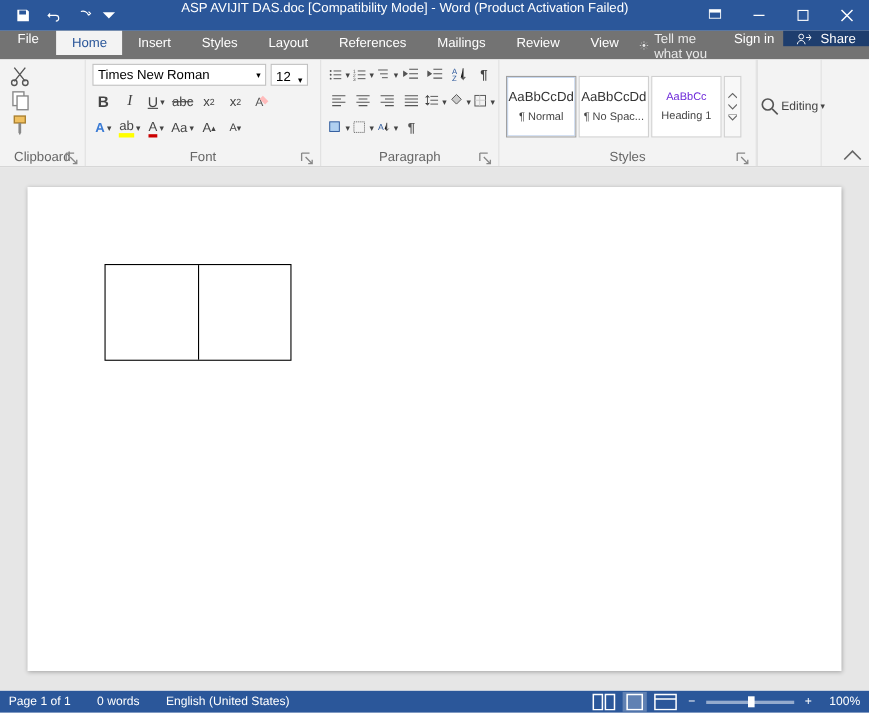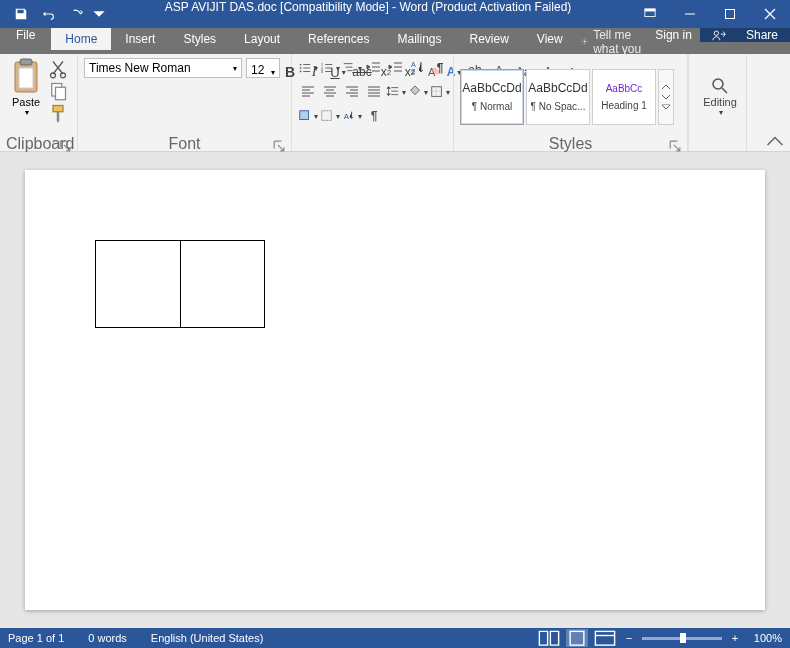--- a/index.html
+++ b/index.html
@@ -16,27 +16,27 @@
 .win-btn svg { width: 12px; height: 12px; }
 
 
 .tabstrip { background: #737373; height: 26px; display: flex; align-items: flex-start; color: #fff; }
 .tab { padding: 4px 14px; display: flex; align-items: center; font-size: 12px; cursor: pointer; }
 .tab.active { background: #f3f3f3; color: #2b579a; }
 .tab.file { padding: 0 16px; }
 .tellme { flex: 1; display: flex; align-items: center; opacity: 0.85; font-size: 12px; padding-left: 4px; overflow:hidden; }
 .tellme svg { width: 14px; height: 14px; margin-right: 4px; }
 .signin { padding: 0 8px; display: flex; align-items: center; font-size: 12px; cursor: pointer; }
-.share-btn { background: #1e3e6e; padding: 0 12px; display: flex; align-items: center; font-size: 12px; cursor: pointer; gap: 20px; }
+.share-btn { background: #1e3e6e; padding: 0 12px; display: flex; align-items: center; font-size: 12px; cursor: pointer; gap: 8px; }
 
 
 .ribbon { background: #f3f3f3; height: 98px; display: flex; border-bottom: 1px solid #d4d4d4; position: relative; }
 .group { border-right: 1px solid #e0e0e0; display: flex; flex-direction: column; padding: 4px 6px 0; }
 .group-body { flex: 1; display: flex; align-items: flex-start; }
-.group-label { text-align: center; font-size: 16px; color: #666; height: 16px; position: relative; }
+.group-label { text-align: center; font-size: 12px; color: #666; height: 16px; position: relative; }
 .launcher { position: absolute; right: 0; bottom: 1px; width: 12px; height: 12px; cursor: pointer; }
 
 
 .paste-big { width: 40px; display: flex; flex-direction: column; align-items: center; justify-content: center; cursor: pointer; }
 .paste-big .pic { width: 30px; height: 36px; margin-bottom: 2px; }
 .clip-side { display: flex; flex-direction: column; gap: 4px; margin-left: 2px; padding-top:2px;}
 .clip-small { width: 20px; height: 18px; display:flex; align-items:center; justify-content:center; cursor:pointer; }
 
 
 .font-top { display: flex; align-items: center; gap: 2px; }
@@ -53,21 +53,21 @@
 .styles-body { display: flex; align-items: center; }
 .style-card { border: 1px solid #d0d0d0; background: #fff; width: 64px; height: 56px; margin-right: 2px; display:flex; flex-direction:column; align-items:center; justify-content:center; cursor:pointer; }
 .style-card.selected { border: 1px solid #a0a0a0; box-shadow: inset 0 0 0 1px #c8d8ef; }
 .style-sample { font-size: 12px; color:#333; }
 .style-sample.h1 { color: #6d28d9; font-size: 10px; text-align: right; }
 .style-name { font-size: 10px; color:#444; margin-top:6px; }
 .styles-more { width: 16px; height: 56px; border: 1px solid #d0d0d0; display:flex; flex-direction:column; justify-content:center; align-items:center; cursor:pointer; background:#f8f8f8; gap:4px;}
 
 
 .editing-body { display:flex; align-items:center; justify-content:center; width:50px; }
-.editing-btn { display:flex; flex-direction:column; align-items:center; cursor:pointer; font-size:11px; color:#444; }
+.editing-btn { display:flex; flex-direction:row; align-items:center; cursor:pointer; font-size:11px; color:#444; }
 
 .collapse-btn { position:absolute; right:6px; bottom:2px; width:18px; height:14px; cursor:pointer; display:flex; align-items:center; justify-content:center; }
 
 
 .doc-area { background:#e6e6e6; height: 476px; display:flex; justify-content:center; overflow:auto; padding:18px 0; }
 .page { background:#fff; width: 740px; height: 440px; box-shadow: 0 1px 4px rgba(0,0,0,0.3); position:relative; }
 .table-shape { position:absolute; left:70px; top:70px; width:170px; height:88px; border:1px solid #000; display:flex; }
 .table-shape div { flex:1; border-right:1px solid #000; }
 .table-shape div:last-child { border-right:none; }
 
@@ -160,28 +160,20 @@
         <path fill="none" stroke="#fff" d="M1 14c0-2 2-4 4-4s4 2 4 4M10 7h5M13 4l2 3-2 3"></path>
       </svg>
     <span>Share</span>
   </div>
 </div>
 
 <div class="ribbon">
 
   <div class="group" style="width:78px;">
     <div class="group-body">
-      <div class="paste-big drop-arrow">
-        <svg class="pic" viewBox="0 0 30 36">
-            <rect x="4" y="4" width="22" height="30" rx="2" fill="#d9b38c" stroke="#aa8050"></rect>
-            <rect x="9" y="1" width="12" height="6" rx="2" fill="#999" stroke="#666"></rect>
-            <rect x="8" y="10" width="14" height="20" fill="#fff" stroke="#ccc"></rect>
-          </svg>
-        <span style="font-size:11px;">Paste</span>
-      </div>
       <div class="clip-side">
         <div class="clip-small">
             <svg viewBox="0 0 16 16">
               <path stroke="#555" fill="none" d="M4 2l8 10M12 2L4 12"></path>
               <circle cx="4" cy="13" r="2" fill="none" stroke="#555"></circle>
               <circle cx="12" cy="13" r="2" fill="none" stroke="#555"></circle>
             </svg>
           </div>
         <div class="clip-small">
             <svg viewBox="0 0 16 16">
@@ -198,21 +190,21 @@
       </div>
     </div>
     <div class="group-label"><span>Clipboard</span>
       <span class="launcher"><svg viewBox="0 0 10 10">
             <path stroke="#888" fill="none" d="M1 1h6M1 1v6M4 4l5 5M9 6v3H6"></path>
           </svg></span>
     </div>
   </div>
 
   <div class="group" style="width:214px;">
-    <div class="group-body" style="flex-direction:row;">
+    <div class="group-body" style="flex-direction:column;">
       <div class="font-top">
         <div class="font-combo">
             <span>Times New Roman</span>
             <span style="margin-left:auto;font-size:8px;">▾</span>
           </div>
         <div class="font-size">
             <span>12</span>
             <span style="margin-left:auto;font-size:8px;">▾</span>
           </div>
       </div>
@@ -356,20 +348,25 @@
             </svg>
           </div>
         <div class="rb drop-arrow">
             <svg viewBox="0 0 16 16">
               <text x="2" y="11" font-size="9" fill="#2b579a">A</text>
               <path stroke="#555" d="M11 3v8l-2-2m2 2l2-2"></path>
             </svg>
           </div>
         <div class="rb" style="font-weight:bold;color:#555;">¶</div>
       </div>
+    </div>
+    <div class="group-label"><span>Paragraph</span>
+      <span class="launcher"><svg viewBox="0 0 10 10">
+            <path stroke="#888" fill="none" d="M1 1h6M1 1v6M4 4l5 5M9 6v3H6"></path>
+          </svg></span>
     </div>
   </div>
 
   <div class="group" style="width:234px;">
     <div class="group-body styles-body">
       <div class="style-card selected">
         <div class="style-sample">AaBbCcDd</div>
         <div class="style-name">¶ Normal</div>
       </div>
       <div class="style-card">

